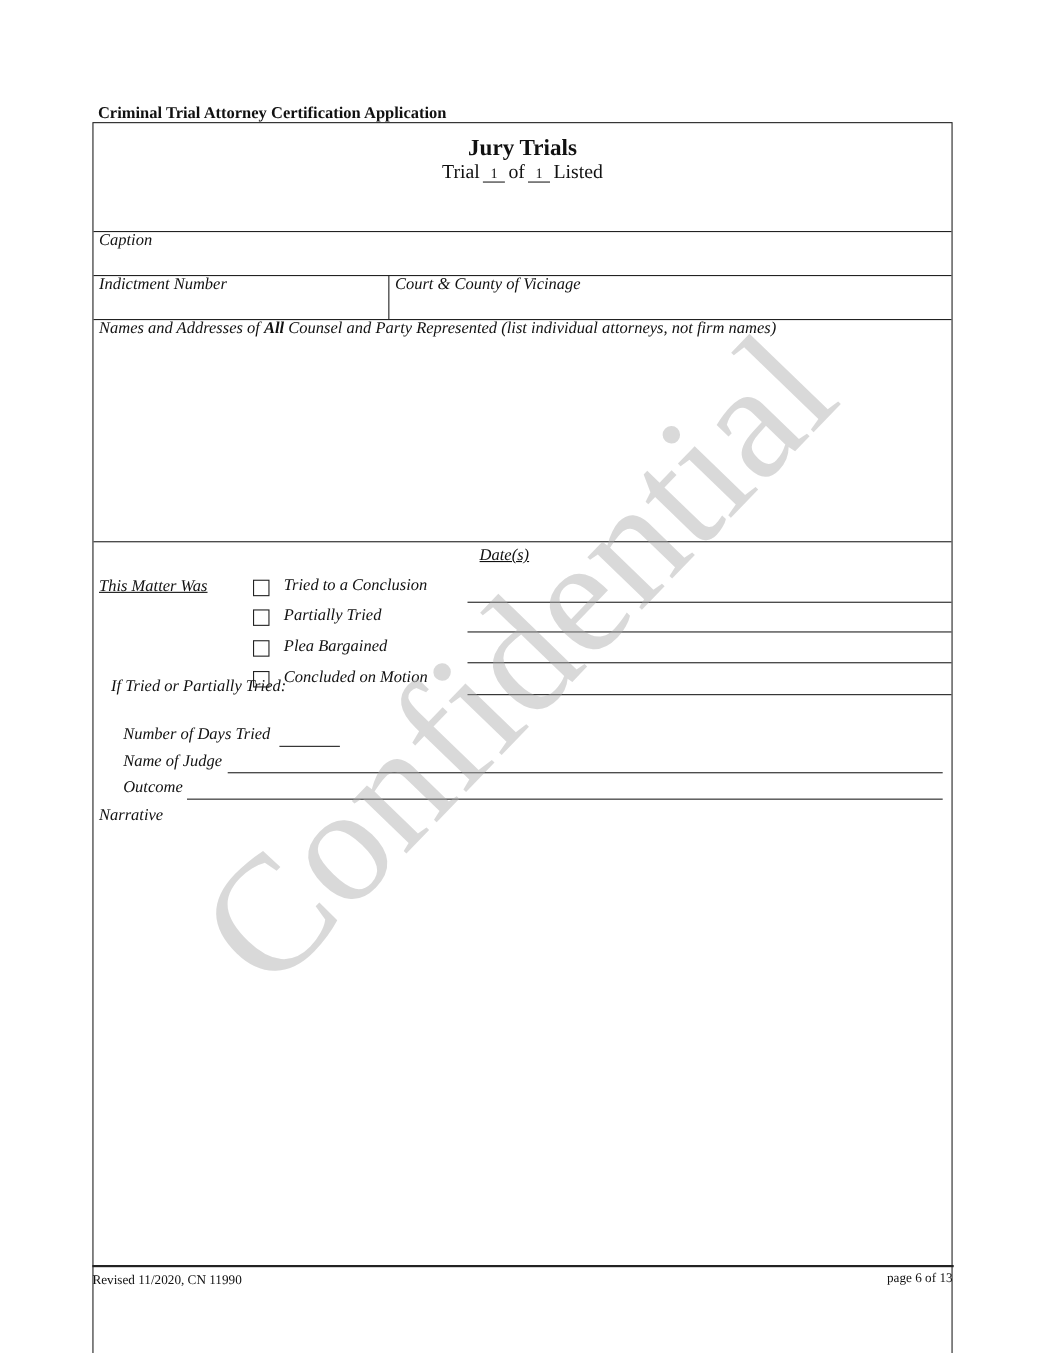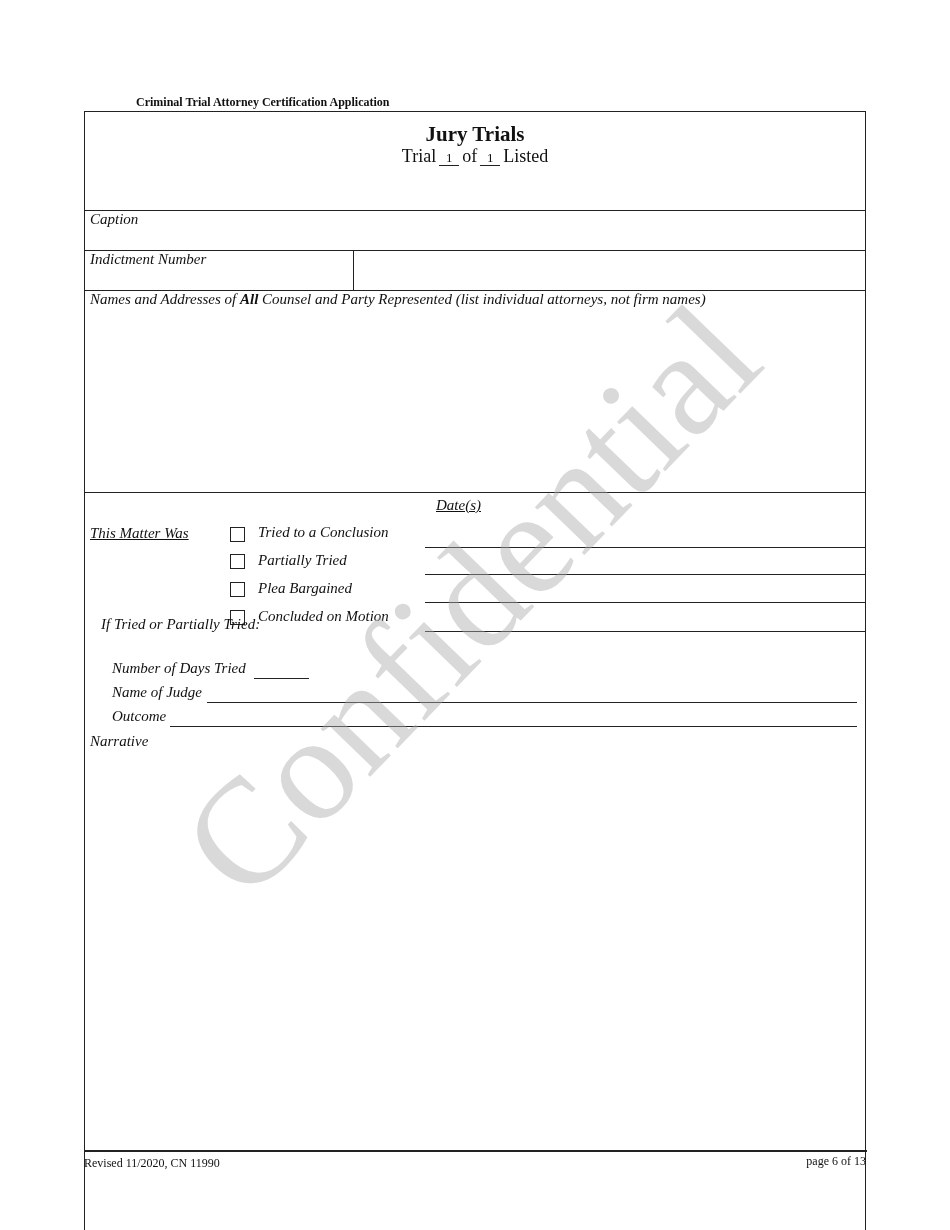--- a/index.html
+++ b/index.html
@@ -1,18 +1,18 @@
 <!DOCTYPE html>
 <html><head>
   <meta charset="utf-8">
   <style>
     html, body { margin: 0; padding: 0; background: #ffffff; }
     body { width: 950px; height: 1230px; position: relative; overflow: hidden;
            font-family: "Liberation Serif", "DejaVu Serif", serif; color: #111; }
-    .doc-title { position: absolute; left: 89px; top: 95px; font-size: 12px; font-weight: bold; margin-left: 47px; }
+    .doc-title { position: absolute; left: 89px; top: 95px; font-size: 15px; font-weight: bold; }
     .form { position: absolute; left: 84px; top: 111px; width: 782px; height: 1148px;
             border: 1.5px solid #222; box-sizing: border-box; }
     .row { position: absolute; left: 0; right: 0; border-bottom: 1.5px solid #222; box-sizing: border-box; }
     .label { position: absolute; font-size: 15px; white-space: nowrap; font-style: italic; }
     .header-block { top: 0; height: 99px; }
     .header-title { position: absolute; left: 0; right: 0; top: 10px; text-align: center; font-size: 21px; font-weight: bold; }
     .header-sub { position: absolute; left: 0; right: 0; top: 34px; text-align: center; font-size: 18px; }
     .blank-num { display: inline-block; min-width: 20px; border-bottom: 1px solid #222; text-align: center; font-size: 13px; line-height: 14px; margin: 0 3px; }
     .caption-row { top: 98px; height: 41px; }
     .indict-row { top: 138px; height: 41px; }
@@ -45,20 +45,23 @@
 
   <div class="row caption-row">
     <span class="label" style="left:5px; top:1px;">Caption</span>
   </div>
 
   <div class="row indict-row">
     <div style="position:absolute;left:0;top:0;width:268px;height:100%;">
       <span class="label" style="left:5px; top:1px;">Indictment Number</span>
     </div>
     <div class="vdivider"></div>
+    <div style="position:absolute;left:269px;top:0;right:0;height:100%;">
+      <span class="label" style="left:5px; top:1px;">Court &amp; County of Vicinage</span>
+    </div>
   </div>
 
   <div class="row names-row">
     <span class="label" style="left:5px; top:1px;"><span>Names and Addresses of </span><b>All</b><span> Counsel and Party Represented (list individual attorneys, not firm names)</span></span>
   </div>
 
   <span class="label uline" style="left:351px; top:385px;">Date(s)</span>
   <span class="label uline" style="left:5px; top:413px;">This Matter Was</span>
 
   <div class="checkbox" style="left:145px; top:415px;"></div>

